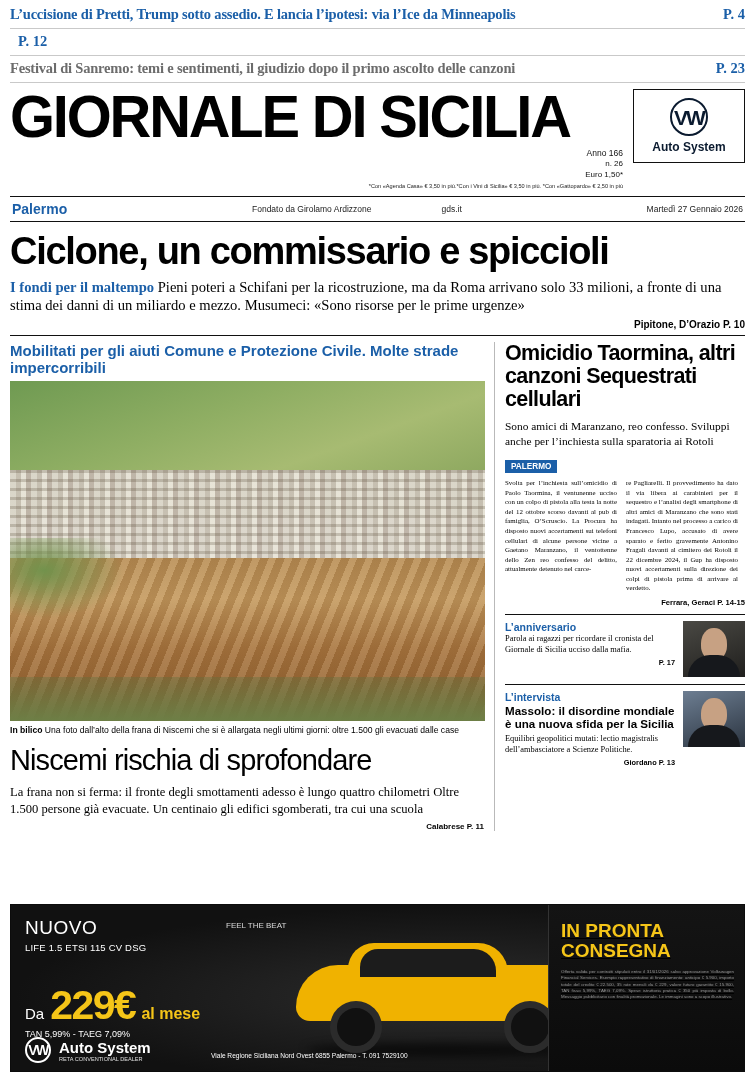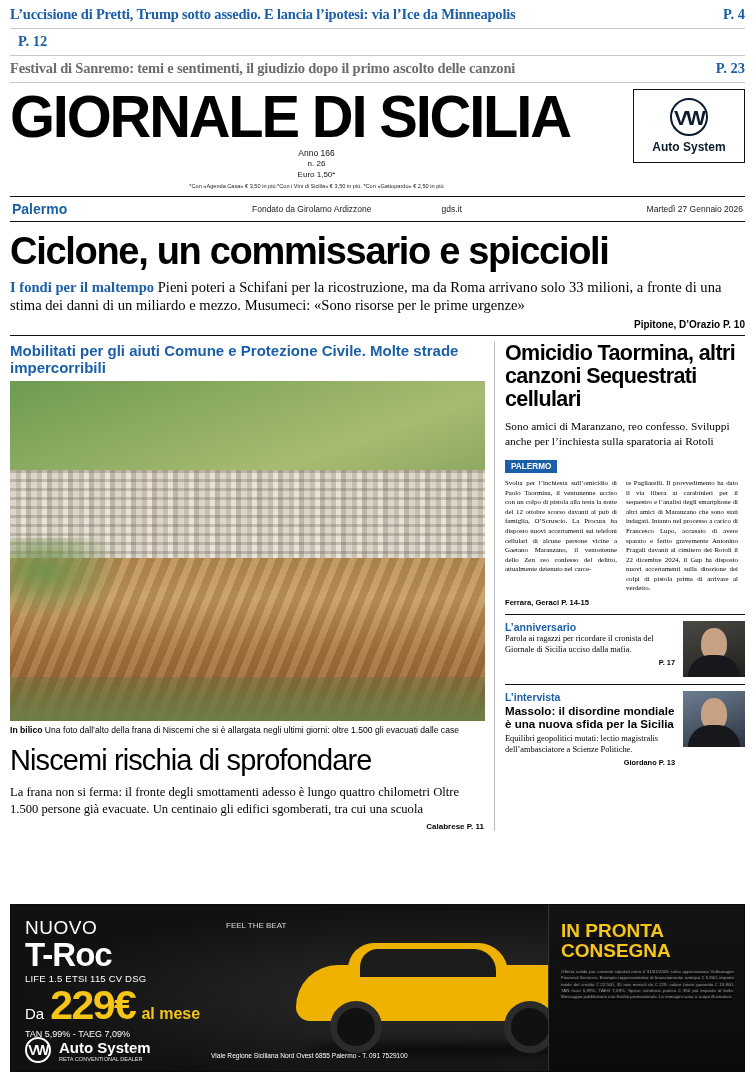--- a/index.html
+++ b/index.html
@@ -47,21 +47,21 @@
     font-family: "Liberation Sans", sans-serif;
     font-weight: bold;
     font-size: 59px;
     letter-spacing: -2.2px;
     line-height: 0.96;
     transform: scaleX(0.98);
     transform-origin: left center;
     white-space: nowrap;
   }
   .mast-meta {
-    text-align: center;
+    text-align: right;
     font-family: "Liberation Sans", sans-serif;
     font-size: 8px;
     line-height: 1.35;
     color: #111;
     margin-top: 2px;
   }
   .mast-meta .anno { font-size: 8.5px; }
   .mast-fine { font-size: 5.6px; color: #222; margin-top: 2px; }
 
   .vw-badge {
@@ -194,21 +194,21 @@
     padding: 2px 6px; margin-bottom: 5px;
   }
   .r-cols { display:flex; gap: 9px; }
   .r-col {
     width: 112px;
     font-family: "Liberation Serif", serif;
     font-size: 6.9px; line-height: 1.38; text-align: justify;
     column-fill: auto;
   }
   .r-byline {
-    font-family: "Liberation Sans", sans-serif;
+    text-align: right; font-family: "Liberation Sans", sans-serif;
     font-size: 7.6px; font-weight:bold; margin: 5px 0 0 0;
   }
   .r-sep { border-top: 1px solid #111; margin: 7px 0 6px 0; }
 
   .mini { display:flex; gap:8px; }
   .mini-txt { flex: 1 1 auto; }
   .mini-kicker { color:#1b5fa8; font-family:"Liberation Sans",sans-serif; font-weight:bold; font-size:10.5px; margin-bottom:1px; }
   .mini-head { font-family:"Liberation Sans",sans-serif; font-weight:bold; font-size:11.6px; line-height:1.12; margin-bottom:4px; }
   .mini-deck { font-family:"Liberation Serif",serif; font-size:8.4px; line-height:1.3; }
   .mini-byline { text-align:right; font-family:"Liberation Sans",sans-serif; font-weight:bold; font-size:7.4px; margin-top:3px;}
@@ -384,21 +384,20 @@
         </div>
       </div>
     </div>
   </div>
 
   <div class="ad">
     <div class="ad-bg"></div>
 
     <div class="ad-left">
       <div class="ad-nuovo">NUOVO</div>
-      <div class="ad-troc">T-Roc</div>
       <div class="ad-spec">LIFE 1.5 ETSI 115 CV DSG</div>
     </div>
 
     <div class="ad-price-row">
       <span class="ad-da">Da</span>
       <span class="ad-num">229€</span>
       <span class="ad-mese">al mese</span>
     </div>
     <div class="ad-tan">TAN 5,99% - TAEG 7,09%</div>
 

